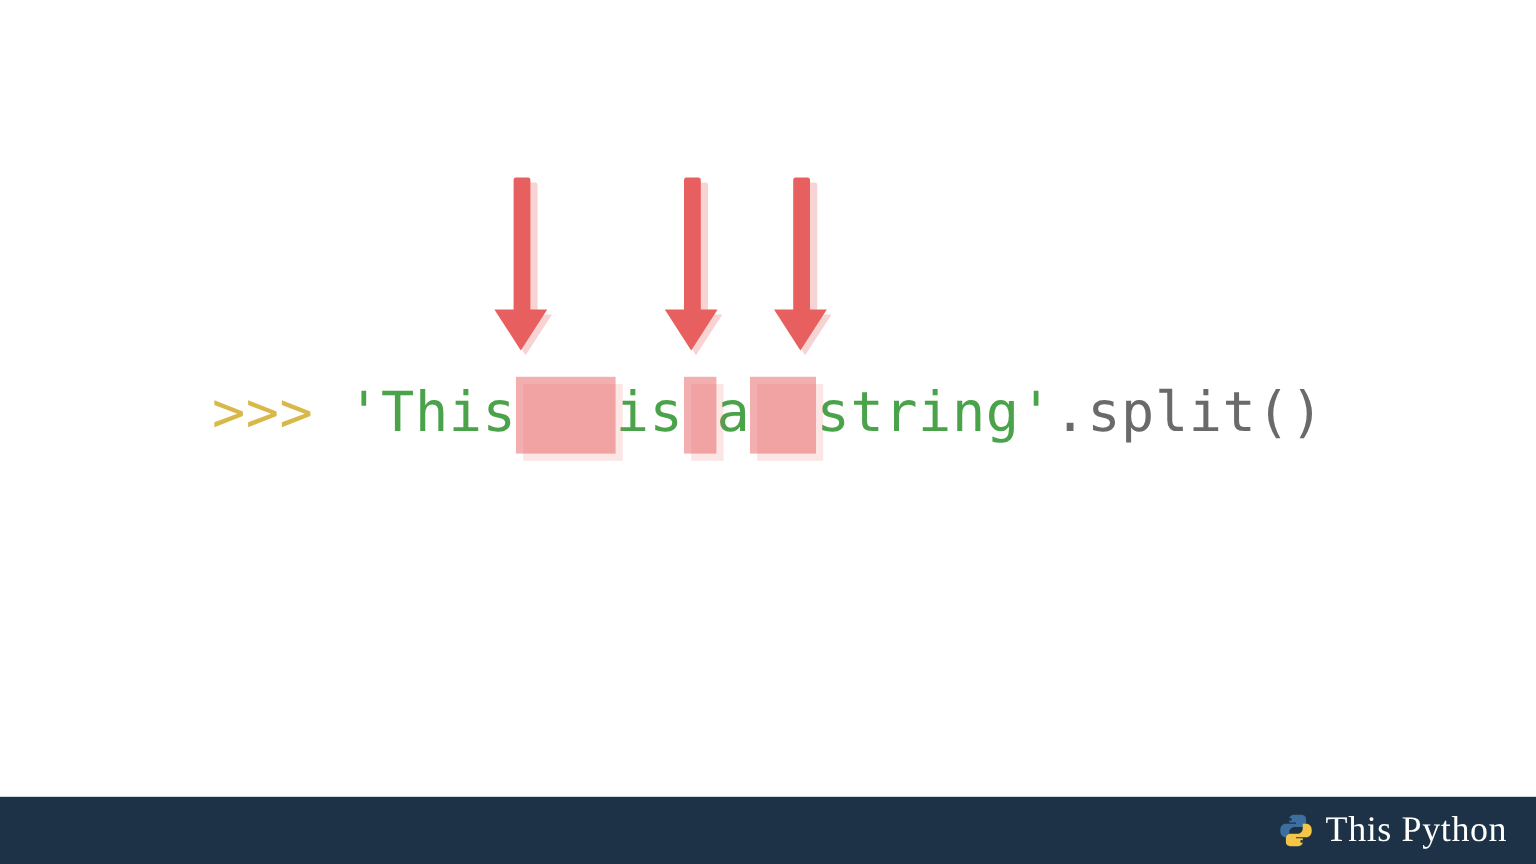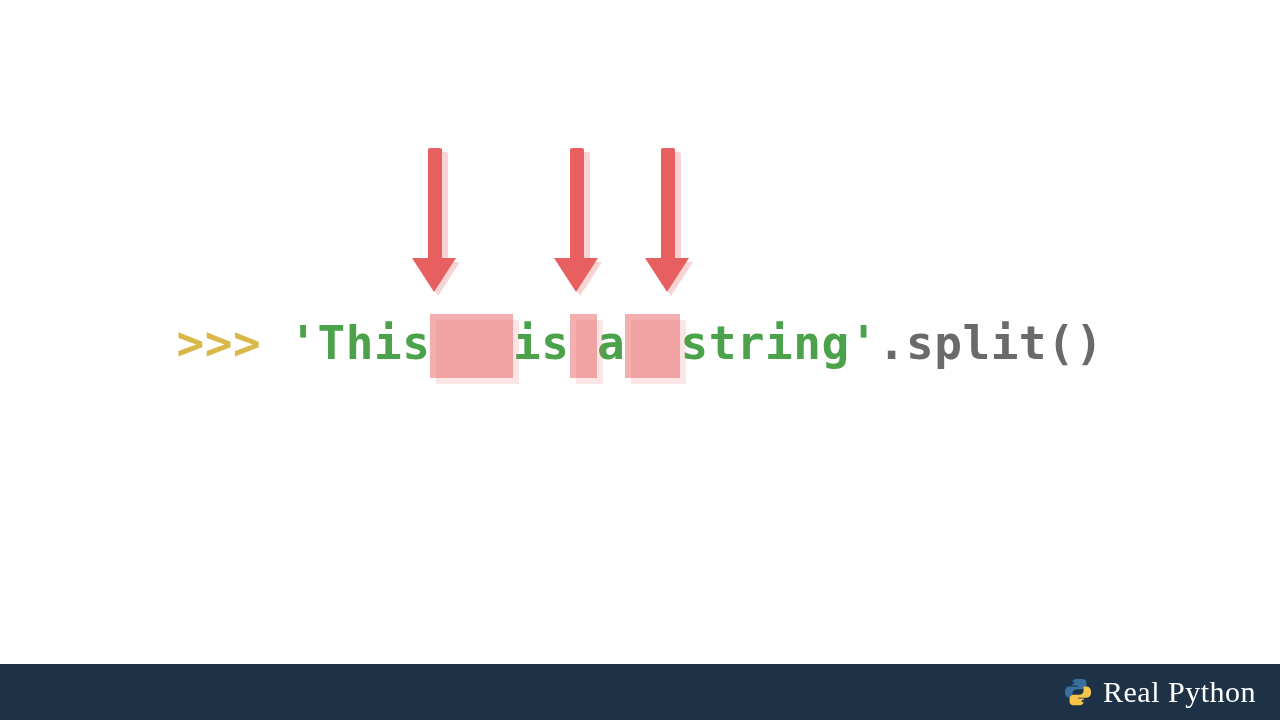--- a/index.html
+++ b/index.html
@@ -20,21 +20,21 @@
 
   
   .codeline {
     position: absolute;
     top: 320px;
     left: 0;
     width: 1280px;
     text-align: center;
     white-space: nowrap;
     font-family: "DejaVu Sans Mono", "Menlo", "Consolas", monospace;
-    font-weight: 700;
+    font-weight: 400;
     font-size: 46px;
     line-height: 1;
     letter-spacing: 0.5px;
   }
   .prompt   { color: #d9b84a; }
   .quote    { color: #4aa24a; }
   .strtxt   { color: #4aa24a; }
   .method   { color: #6a6a6a; }
   .space    { display: inline-block; position: relative; }
   .space-inner {
@@ -167,16 +167,16 @@
     </div>
   </div>
 
   <div class="footer">
     <div class="pylogo">
       <svg viewBox="0 0 32 32" width="30" height="30">
         <path fill="#3b6fa0" d="M15 2c-4 0-5 2-5 4v3h6v1H7c-3 0-5 2-5 6s2 6 5 6h3v-4c0-3 2-5 5-5h6c2 0 4-2 4-4V6c0-2-1-4-5-4h-5zM11 5a1.2 1.2 0 1 1 0 2.4A1.2 1.2 0 0 1 11 5z"></path>
         <path fill="#f5c54a" d="M17 30c4 0 5-2 5-4v-3h-6v-1h9c3 0 5-2 5-6s-2-6-5-6h-3v4c0 3-2 5-5 5h-6c-2 0-4 2-4 4v3c0 2 1 4 5 4h5zM21 27a1.2 1.2 0 1 1 0-2.4 1.2 1.2 0 0 1 0 2.4z"></path>
       </svg>
     </div>
-    <div class="brand">Real Python</div>
+    <div class="brand">This Python</div>
   </div>
 
 </div>
 
 </body></html>

